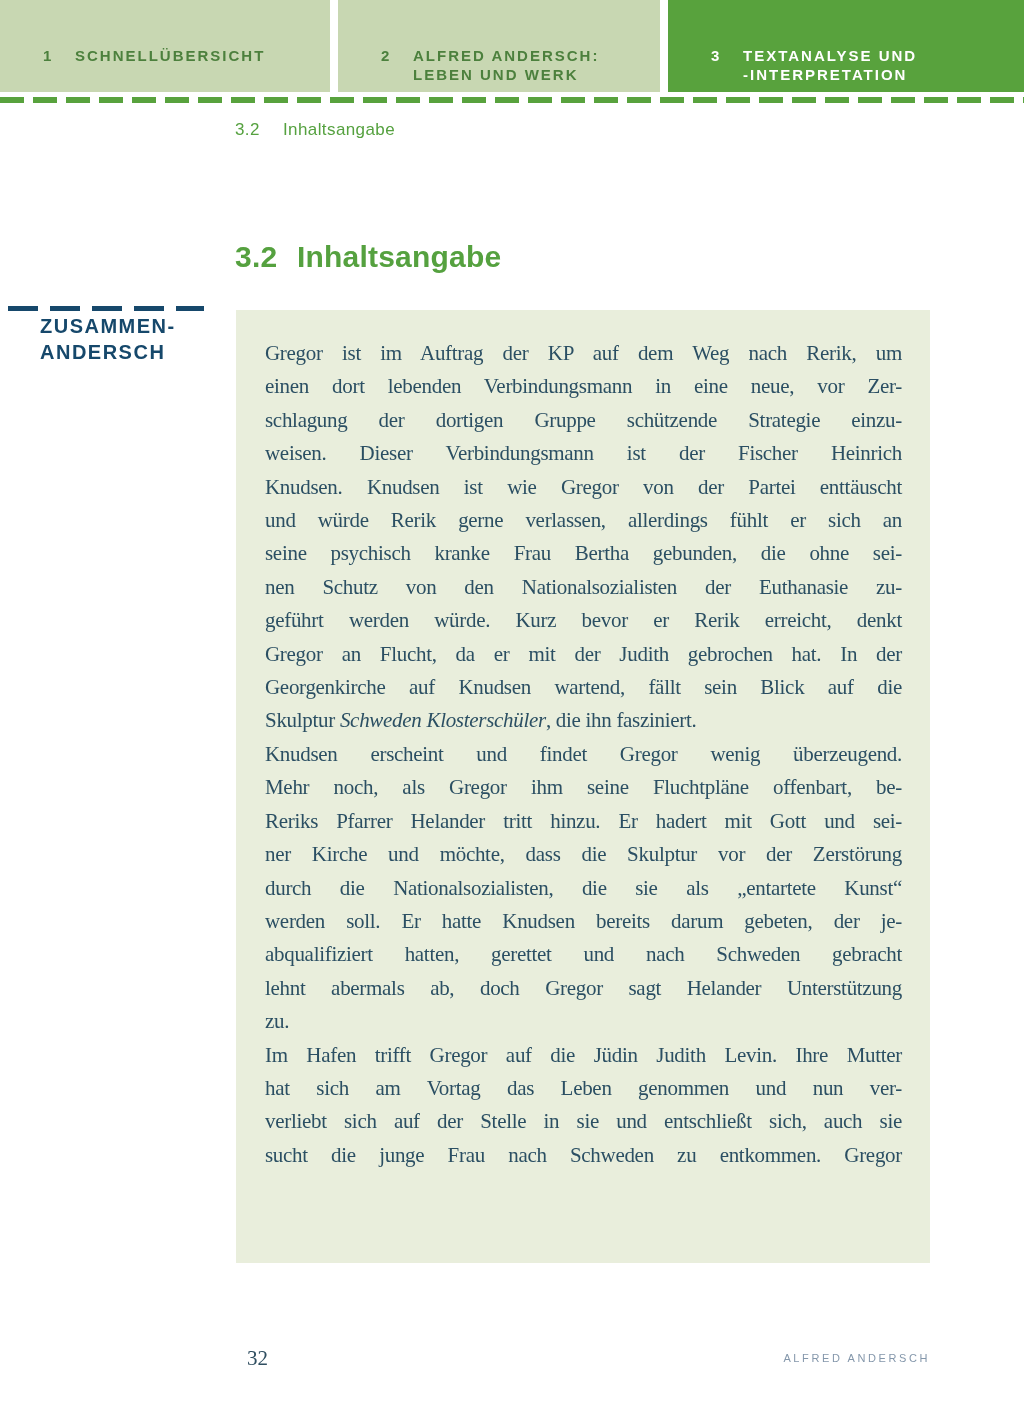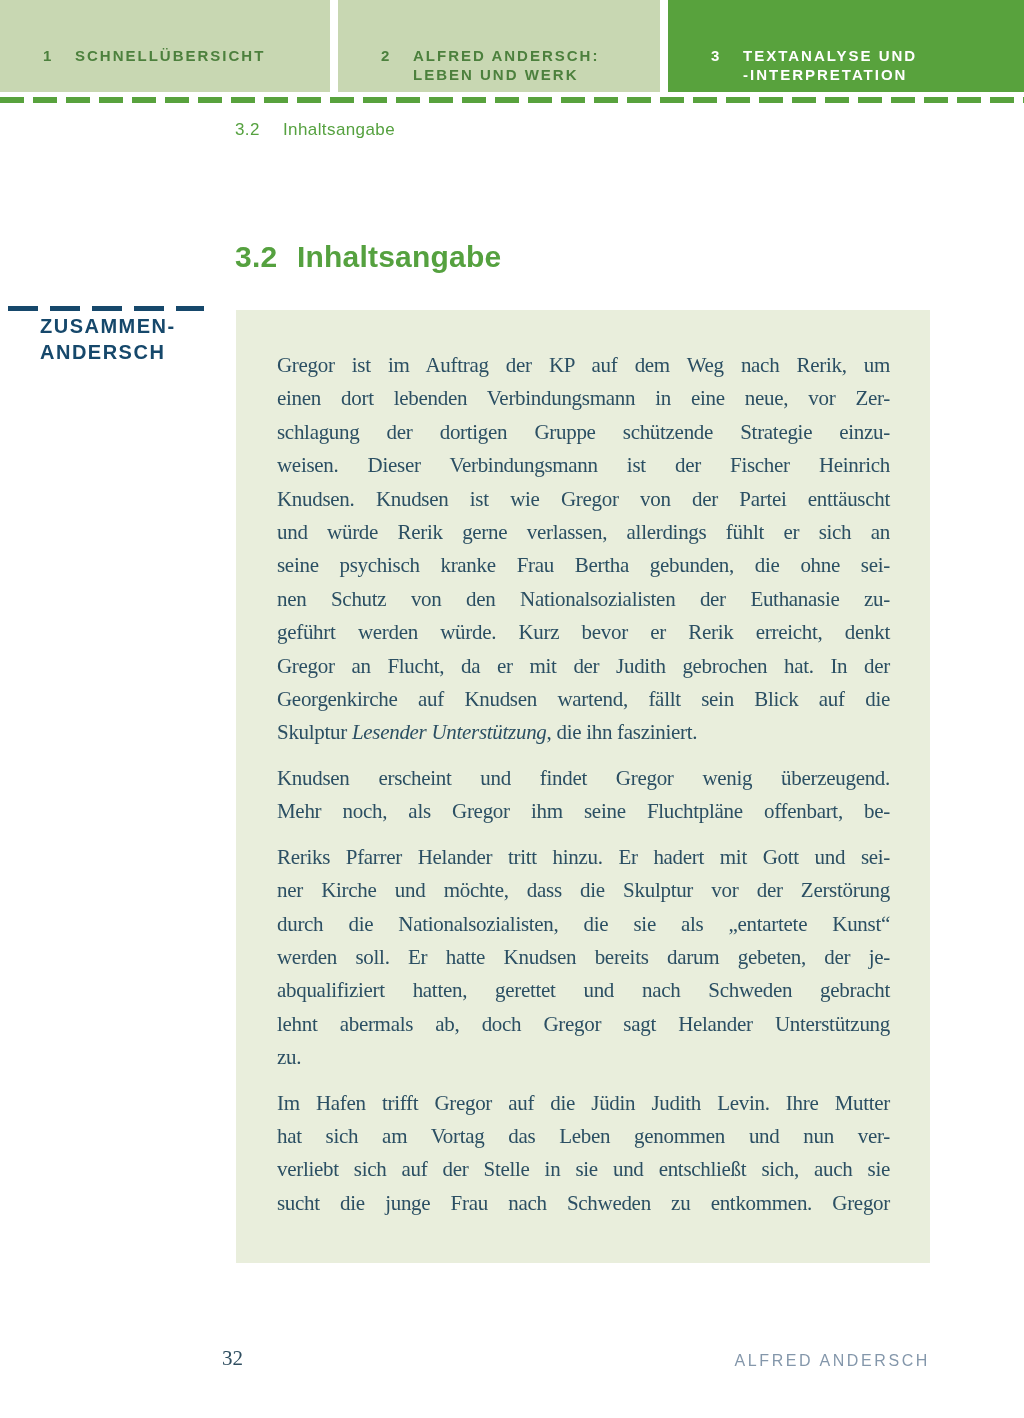--- a/index.html
+++ b/index.html
@@ -65,32 +65,32 @@
   .margin-note span{display:block;}
 
   
   .summary-box{
     position:absolute; top:310px; left:236px; width:694px; height:953px;
     box-sizing:border-box; background:var(--box-bg);
     padding:27px 28px 0 29px;
     font-family:"Liberation Serif", serif;
     color:var(--body-text); font-size:21px; line-height:33.4px; letter-spacing:-0.3px;
   }
-  .para{margin:12px;}
+  .para{margin:0;}
   .tline{text-align:justify; text-align-last:justify; white-space:normal;}
   .tline.nojust{text-align-last:left;}
 
   
   .pagenum{
-    position:absolute; top:1346px; left:222px;
+    position:absolute; top:1346px; left:247px;
     font-family:"Liberation Serif", serif; font-size:21px; color:var(--pagenum);
   }
   .running-title{
     position:absolute; top:1352px; right:94px;
-    font-size:16px; letter-spacing:2.6px; color:var(--footer-gray);
+    font-size:11px; letter-spacing:2.6px; color:var(--footer-gray);
   }
 </style>
 </head>
 <body>
 
 <div class="page">
 
   <header class="tabs">
     <div class="tab tab1">
       <span class="tab-num">1</span>
@@ -136,21 +136,21 @@
         <div class="tline">einen dort lebenden Verbindungsmann in eine neue, vor Zer-</div>
         <div class="tline">schlagung der dortigen Gruppe schützende Strategie einzu-</div>
         <div class="tline">weisen. Dieser Verbindungsmann ist der Fischer Heinrich</div>
         <div class="tline">Knudsen. Knudsen ist wie Gregor von der Partei enttäuscht</div>
         <div class="tline">und würde Rerik gerne verlassen, allerdings fühlt er sich an</div>
         <div class="tline">seine psychisch kranke Frau Bertha gebunden, die ohne sei-</div>
         <div class="tline">nen Schutz von den Nationalsozialisten der Euthanasie zu-</div>
         <div class="tline">geführt werden würde. Kurz bevor er Rerik erreicht, denkt</div>
         <div class="tline">Gregor an Flucht, da er mit der Judith gebrochen hat. In der</div>
         <div class="tline">Georgenkirche auf Knudsen wartend, fällt sein Blick auf die</div>
-        <div class="tline nojust">Skulptur <i>Lesender Unterstützung</i>, die ihn fasziniert.</div>
+        <div class="tline nojust">Skulptur <i>Schweden Klosterschüler</i>, die ihn fasziniert.</div>
       </div>
       <div class="para">
         <div class="tline">Knudsen erscheint und findet Gregor wenig überzeugend.</div>
         <div class="tline">Mehr noch, als Gregor ihm seine Fluchtpläne offenbart, be-</div>
       </div>
       <div class="para">
         <div class="tline">Reriks Pfarrer Helander tritt hinzu. Er hadert mit Gott und sei-</div>
         <div class="tline">ner Kirche und möchte, dass die Skulptur vor der Zerstörung</div>
         <div class="tline">durch die Nationalsozialisten, die sie als „entartete Kunst“</div>
         <div class="tline">werden soll. Er hatte Knudsen bereits darum gebeten, der je-</div>

